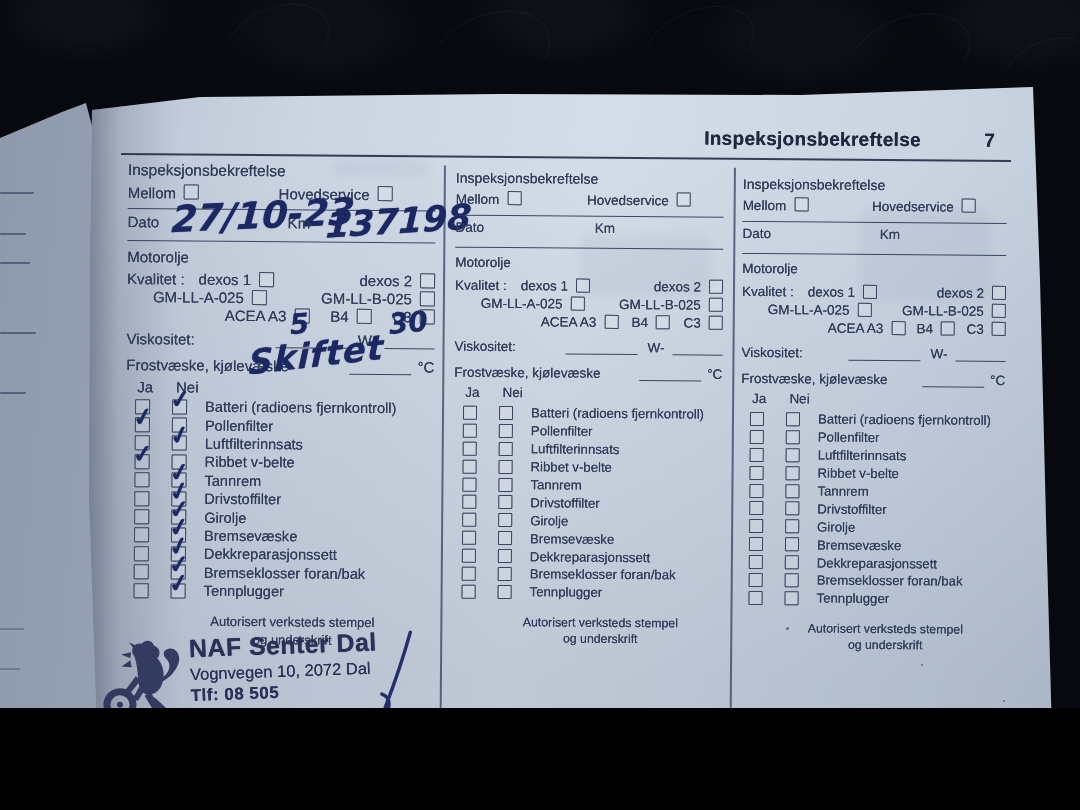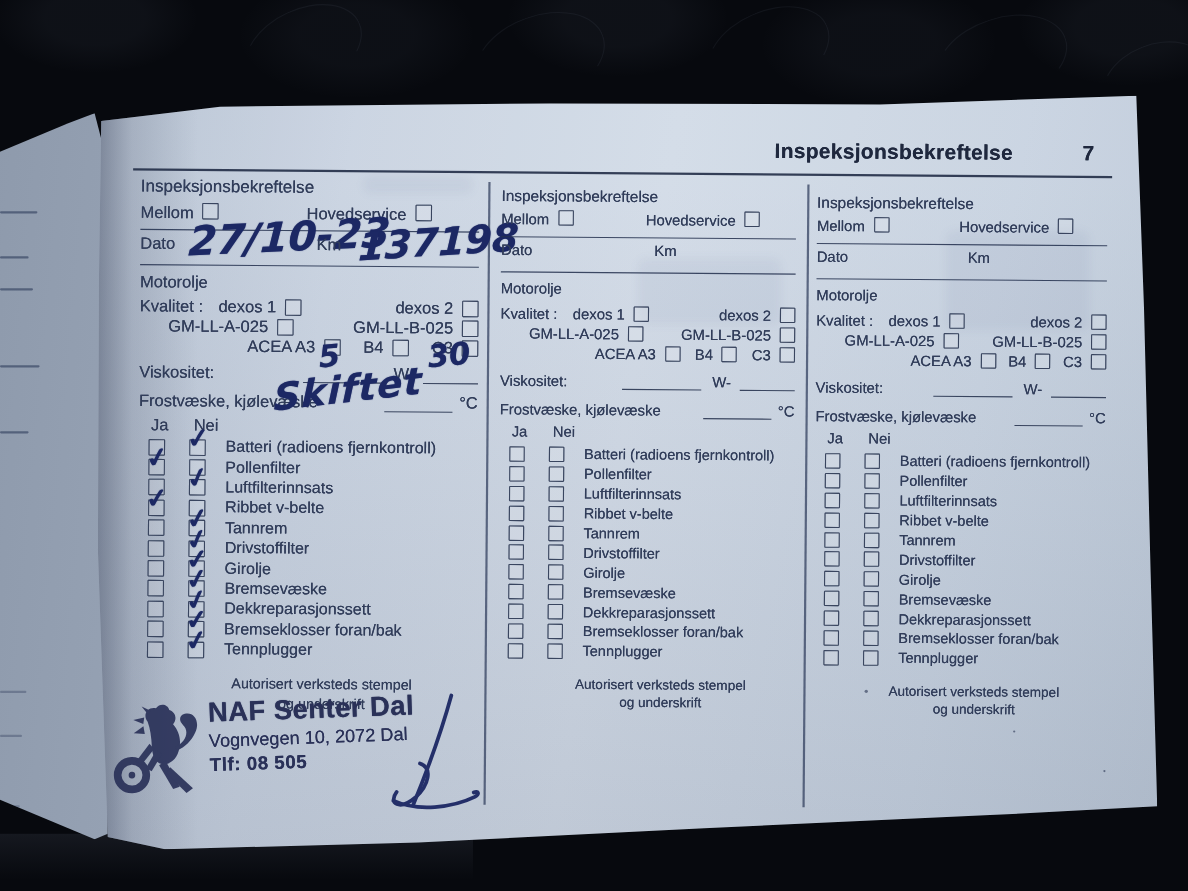--- a/index.html
+++ b/index.html
@@ -1,16 +1,16 @@
 <!DOCTYPE html>
 <html><head>
 <meta charset="utf-8">
 <style>
   html,body{margin:0;padding:0;background:#000;}
-  .photo{position:relative;width:1080px;height:810px;overflow:hidden;
+  .photo{position:relative;width:1080px;height:708px;overflow:hidden;
     background:#07090e;font-family:"Liberation Sans",sans-serif;}
   
   .photo::before{content:"";position:absolute;inset:0;
     background:
       radial-gradient(130px 70px at 8% 2%, rgba(150,165,195,.05) 35%, transparent 72%),
       radial-gradient(150px 80px at 30% 4%, rgba(150,165,195,.045) 35%, transparent 72%),
       radial-gradient(140px 75px at 52% 2%, rgba(150,165,195,.05) 35%, transparent 72%),
       radial-gradient(150px 80px at 74% 5%, rgba(150,165,195,.045) 35%, transparent 72%),
       radial-gradient(140px 75px at 95% 3%, rgba(150,165,195,.05) 35%, transparent 72%),
       radial-gradient(120px 70px at 88% 28%, rgba(150,165,195,.03) 35%, transparent 72%);}

